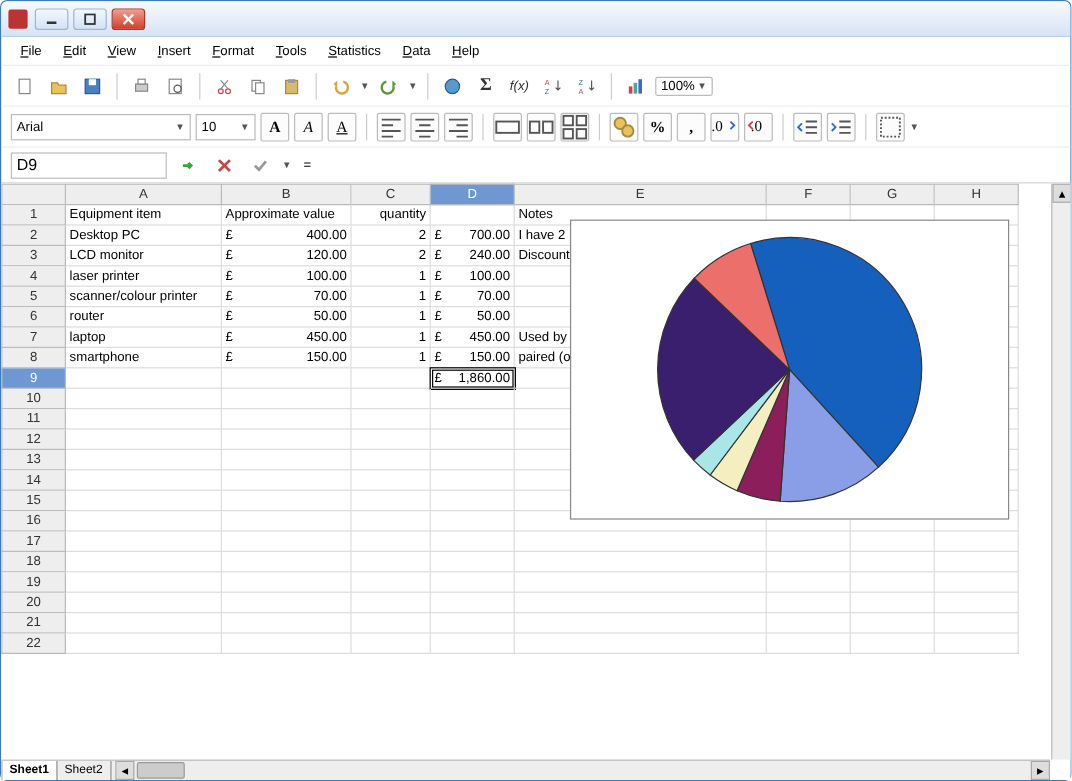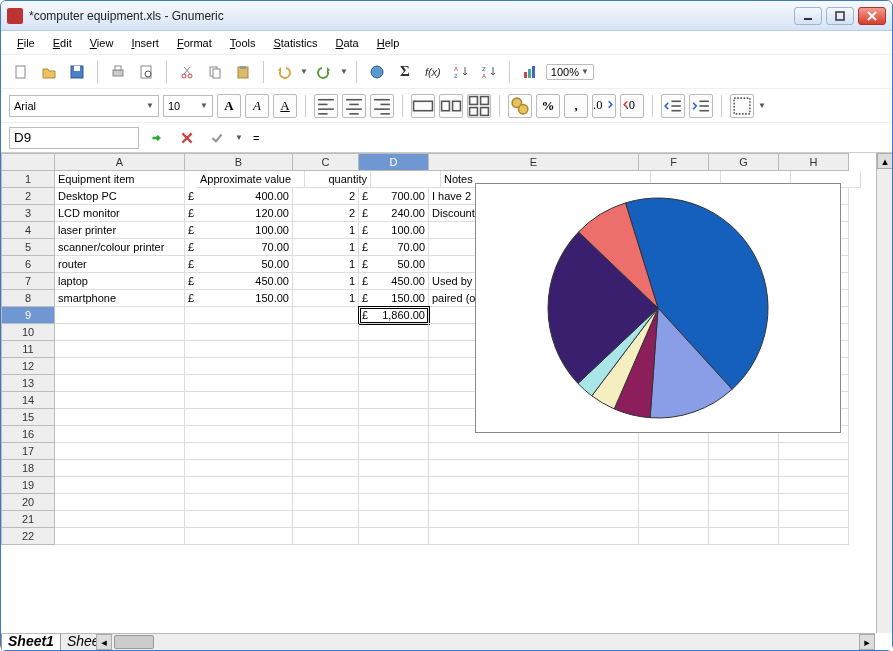--- a/index.html
+++ b/index.html
@@ -41,33 +41,32 @@
 .cell { height:17px; border-right:1px solid #ddd; border-bottom:1px solid #ddd; font-size:11px; line-height:16px; padding: 0 3px; overflow:hidden; white-space:nowrap; flex-shrink:0; font-family: Arial, sans-serif; }
 .cell.r { text-align:right; }
 .cell.selected { outline:3px double #000; outline-offset:-2px; }
 .chart-overlay { position:absolute; left:474px; top:30px; width:366px; height:250px; background:#fff; border:1px solid #888; z-index:5; }
 .pie { position:absolute; left:50%; top:50%; transform:translate(-50%,-50%); }
 .scrollbar-h { position:absolute; bottom:0; left:95px; right:17px; height:17px; background:#eee; border-top:1px solid #bbb; display:flex; align-items:center; z-index:3; }
 .scrollbar-v { position:absolute; right:-1px; top:0; bottom:17px; width:17px; background:#eee; border-left:1px solid #bbb; z-index:3; }
 .sb-btn { width:16px; height:16px; background:#ddd; border:1px solid #aaa; display:flex; align-items:center; justify-content:center; }
 .sb-thumb-h { height:14px; background:#ccc; border:1px solid #999; border-radius:2px; flex:0 0 40px; margin-left:2px;}
 .sheettabs { position:absolute; bottom:0; left:0; width:95px; height:17px; display:flex; z-index:4; border-top:1px solid #bbb; overflow:hidden; }
-.sheettab { height:17px; padding: 0 6px; border:1px solid #999; border-top:none; background:#eee; font-size:14px; line-height:15px; cursor:pointer; margin-right:-1px;font-style:italic; }
+.sheettab { height:17px; padding: 0 6px; border:1px solid #999; border-top:none; background:#eee; font-size:10px; line-height:15px; cursor:pointer; margin-right:-1px; }
 .sheettab.active { background:#fff; font-weight:bold; }
 .statusbar { height:24px; border-top:1px solid #ccc; display:flex; align-items:center; padding: 0 10px; font-size:11px; color:#222; justify-content:flex-end; }
 .status-sum { margin-right: 80px; }
 .drop-arrow { font-size:8px; color:#555; }
 </style>
 </head>
 <body>
 
 <div class="window">
   <div class="titlebar">
     <div class="app-icon"></div>
-    <div class="title-text">*computer equipment.xls - Gnumeric</div>
     <div class="win-controls">
       <div class="win-btn">
           <svg viewBox="0 0 10 10">
             <line x1="1" y1="8" x2="9" y2="8" stroke="#333" stroke-width="2"></line>
           </svg>
         </div>
       <div class="win-btn">
           <svg viewBox="0 0 10 10">
             <rect x="1" y="1" width="8" height="8" fill="none" stroke="#333" stroke-width="1.5"></rect>
           </svg>
@@ -368,21 +367,21 @@
           <div class="rh">17</div>
           <div class="rh">18</div>
           <div class="rh">19</div>
           <div class="rh">20</div>
           <div class="rh">21</div>
           <div class="rh">22</div>
         </div>
       <div class="cells" id="cells">
           <div class="row">
             <div class="cell" style="width: 130px;">Equipment item</div>
-            <div class="cell" style="width: 108px; margin-left: 12px;">Approximate value</div>
+            <div class="cell" style="width: 108px;">Approximate value</div>
             <div class="cell r" style="width: 66px;">quantity</div>
             <div class="cell" style="width: 70px;"></div>
             <div class="cell" style="width: 210px; overflow: visible;">Notes</div>
             <div class="cell" style="width: 70px;"></div>
             <div class="cell" style="width: 70px;"></div>
             <div class="cell" style="width: 70px;"></div>
           </div>
           <div class="row">
             <div class="cell" style="width: 130px;">Desktop PC</div>
             <div class="cell" style="width: 108px;">

